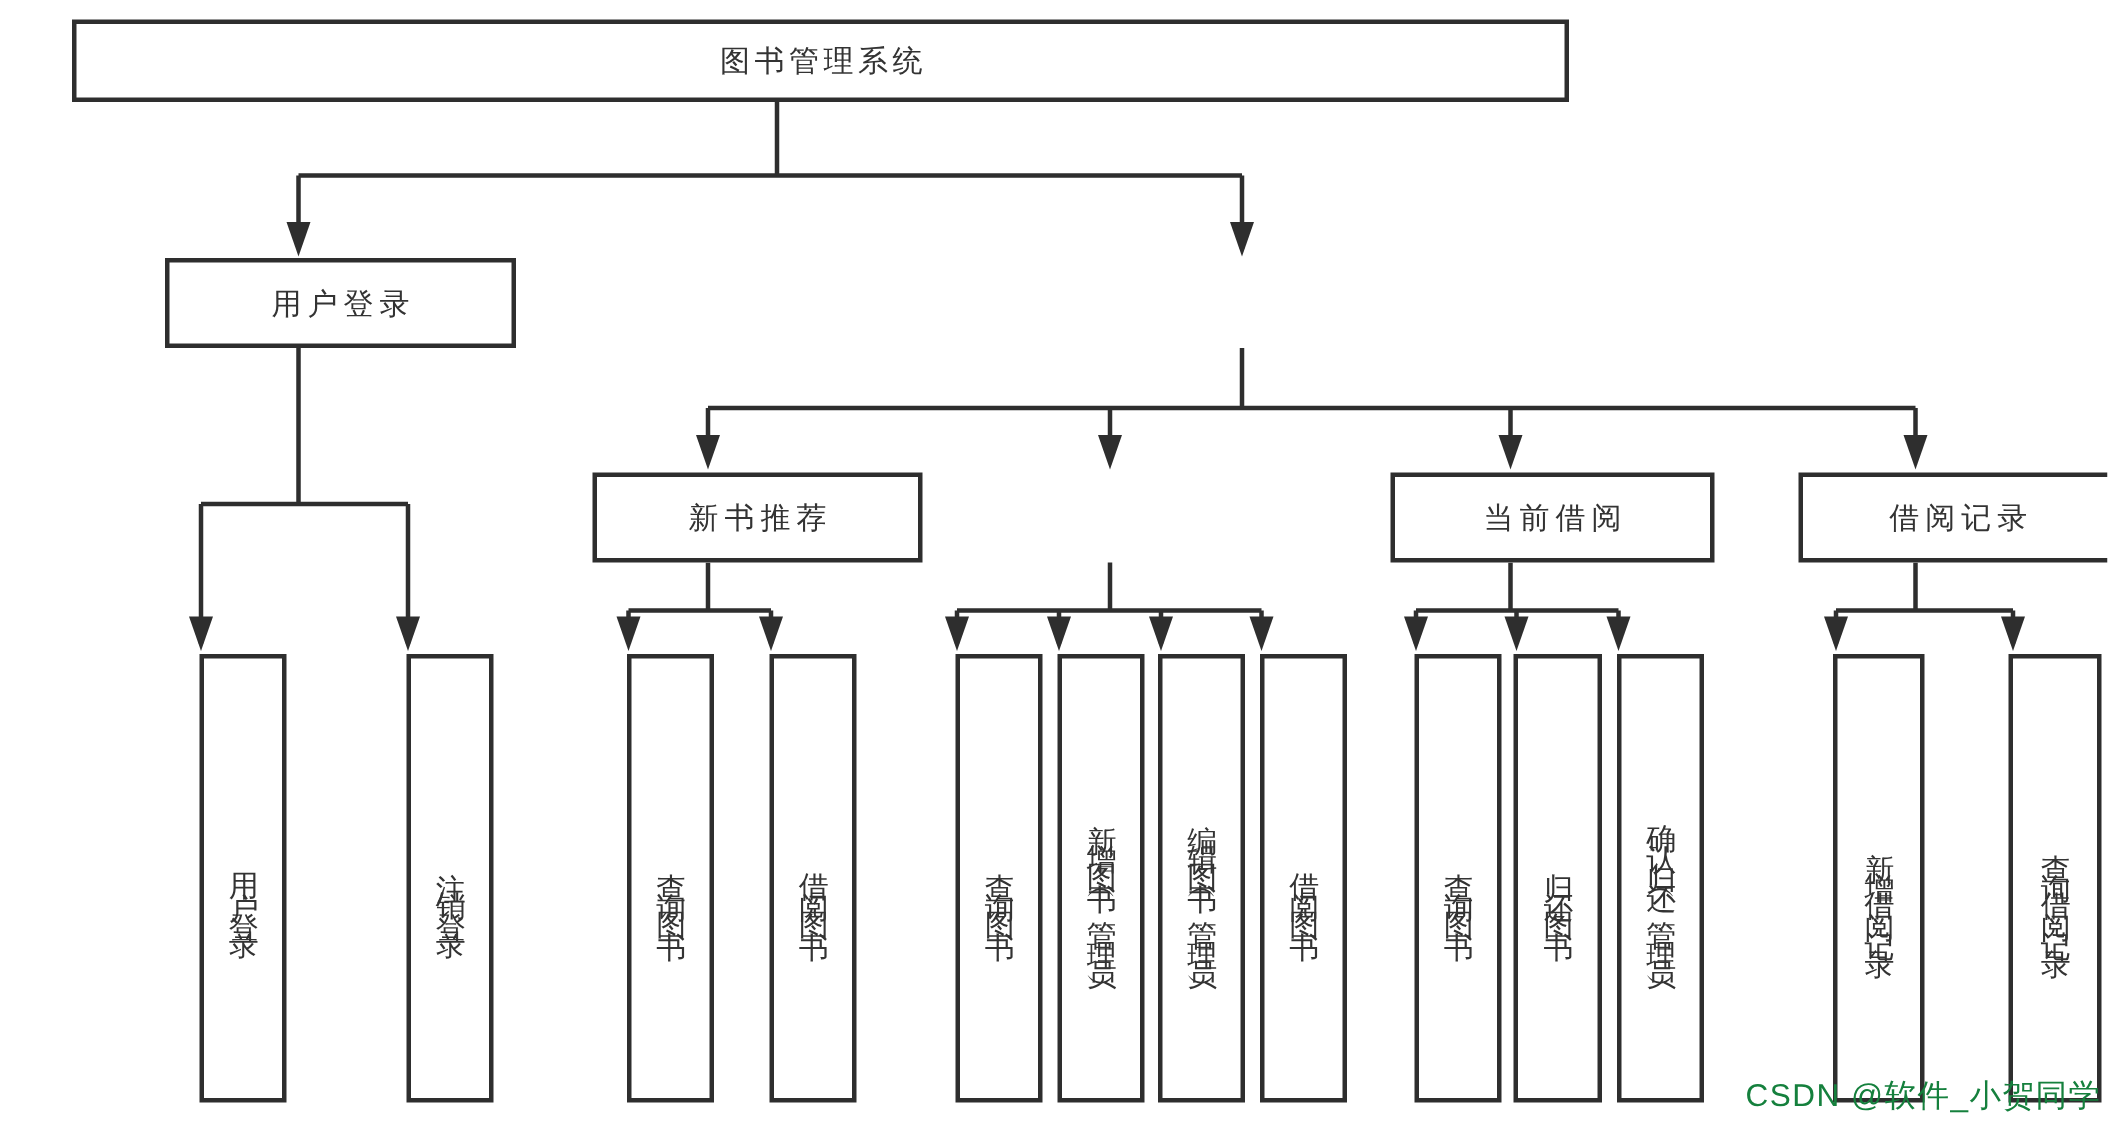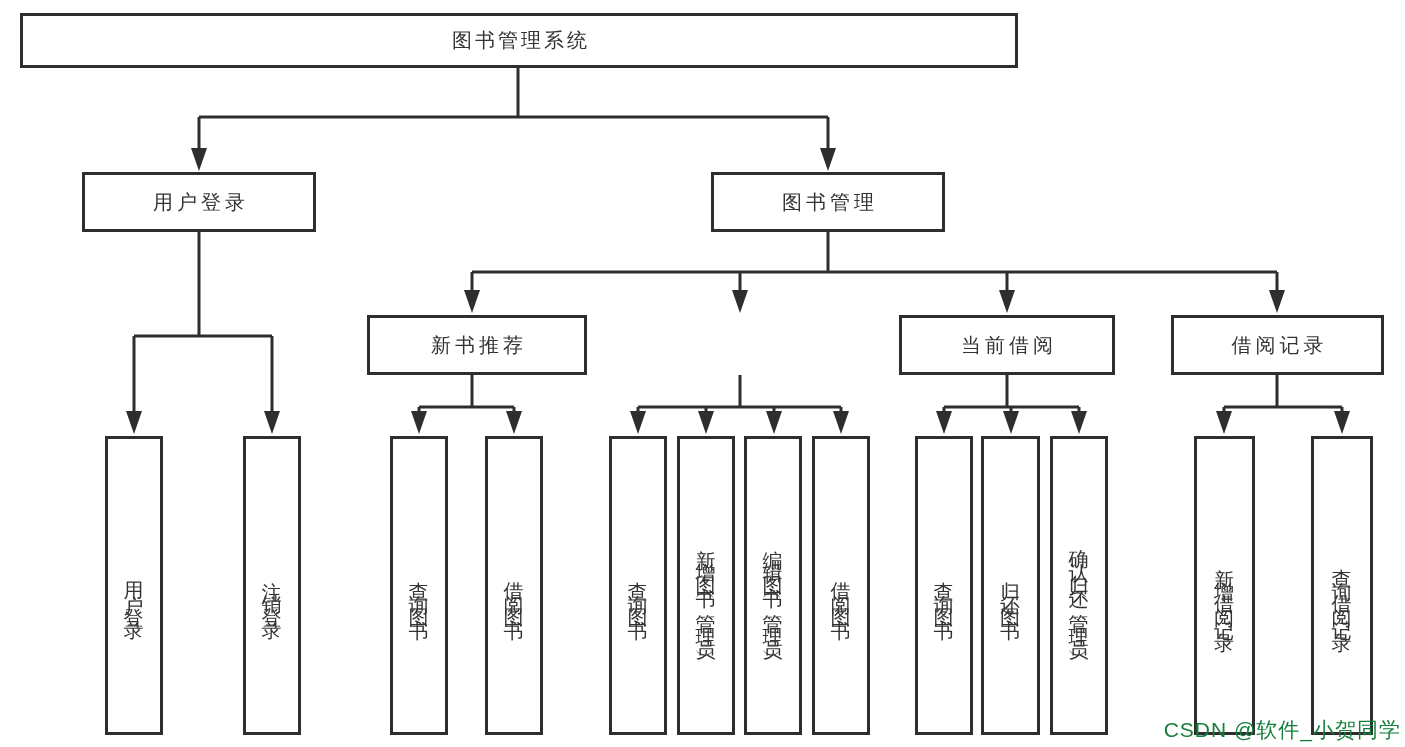--- a/index.html
+++ b/index.html
@@ -19,20 +19,21 @@
   }
   .node {
     position: absolute;
     box-sizing: border-box;
     background: #ffffff;
     border: 3px solid #2e2e2e;
     display: flex;
     align-items: center;
     justify-content: center;
     color: #333333;
+    margin-left: 28px;
   }
   .h-node { font-size: 20px; letter-spacing: 4px; white-space: nowrap; }
   .h-node span { margin-left: 4px;  }
   .root-node { font-size: 20px; letter-spacing: 3px; }
   .leaf { font-size: 20px; }
   .v-text {
     writing-mode: vertical-rl;
     text-orientation: mixed;
     letter-spacing: 13px;
     line-height: 1;
@@ -101,23 +102,20 @@
     </g>
   </svg>
 
   <div class="node h-node root-node" style="left:20px; top:13px; width:998px; height:55px;">
     <span>图书管理系统</span>
   </div>
 
   <div class="node h-node" style="left:82px; top:172px; width:234px; height:60px;">
     <span>用户登录</span>
   </div>
-  <div class="node h-node" style="left:711px; top:172px; width:234px; height:60px;">
-    <span>图书管理</span>
-  </div>
 
   <div class="node h-node" style="left:367px; top:315px; width:220px; height:60px;">
     <span>新书推荐</span>
   </div>
   <div class="node h-node" style="left:1171px; top:315px; width:213px; height:60px;">
     <span>借阅记录</span>
   </div>
   <div class="node h-node" style="left:899px; top:315px; width:216px; height:60px;">
     <span>当前借阅</span>
   </div>

